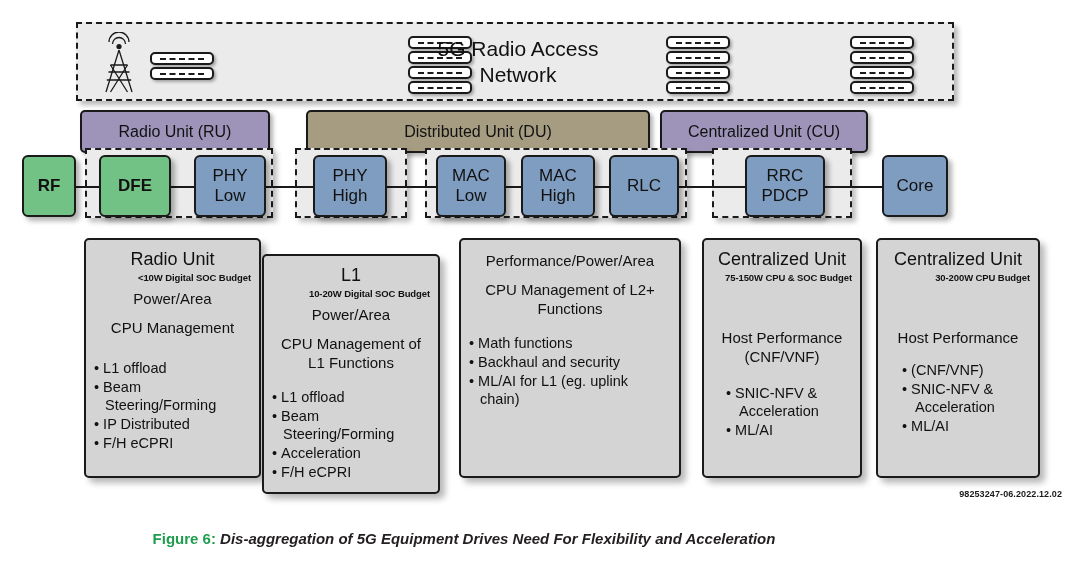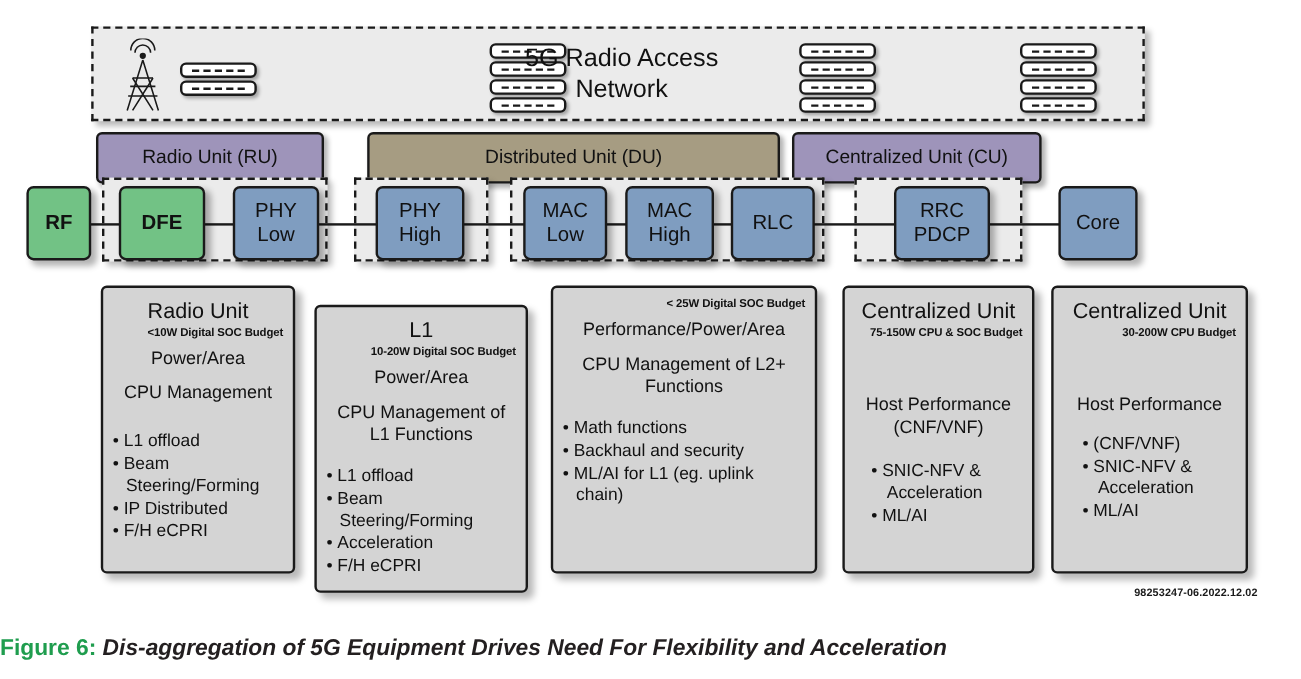--- a/index.html
+++ b/index.html
@@ -103,49 +103,49 @@
   .card{
     position:absolute;top:238px;height:240px;
     background:#d4d4d4;
     border:2px solid #1a1a1a;
     border-radius:5px;
     box-sizing:border-box;
     box-shadow:5px 5px 6px rgba(0,0,0,0.28);
     padding:6px 8px 0 8px;
     color:#111;
   }
-  .c1{left:84px;width:162px;}
+  .c1{left:84px;width:177px;}
   .c2{left:262px;width:178px;margin-top:16px;}
   .c3{left:459px;width:222px;}
   .c4{left:702px;width:160px;}
   .c5{left:876px;width:164px;}
 
   .card-title{text-align:center;font-size:18px;line-height:22px;margin-top:2px;}
   .card-budget{text-align:right;font-size:9.5px;line-height:13px;font-weight:bold;letter-spacing:-0.1px;margin-top:1px;}
   .card-sub{text-align:center;font-size:15px;line-height:19px;margin-top:5px;}
   .card-sub2{text-align:center;font-size:15px;line-height:19px;margin-top:10px;}
   .card-list{list-style:none;margin:0;padding:0;margin-top:16px;}
   .card-list li{
     font-size:14.5px;line-height:18px;
     padding-left:11px;text-indent:-11px;margin-bottom:1px;
   }
   .card-list li:before{content:"\2022\00a0";}
   .list-indent{margin-top:22px;}
   .list-center li{padding-left:13px;text-indent:-13px;}
 
   
   .doccode{
-    position:absolute;right:36px;top:489px;
+    position:absolute;right:22px;top:489px;
     font-size:9px;font-weight:bold;color:#1a1a1a;letter-spacing:0.1px;
   }
 
   
   .caption{
     position:absolute;left:0;top:530px;width:928px;
-    font-size:19px;font-weight:bold;
+    text-align:center;font-size:15px;font-weight:bold;
   }
   .cap-num{color:#1f9d4e;}
   .cap-text{color:#231f20;font-style:italic;}
 </style>
 </head>
 <body>
 
 <div class="canvas">
 
   <div class="ran-banner">
@@ -262,21 +262,20 @@
     <div class="card-sub2">CPU Management of L1 Functions</div>
     <ul class="card-list">
       <li>L1 offload</li>
       <li>Beam Steering/Forming</li>
       <li>Acceleration</li>
       <li>F/H eCPRI</li>
     </ul>
   </div>
 
   <div class="card c3">
-    <div class="card-budget">&lt; 25W Digital SOC Budget</div>
     <div class="card-sub">Performance/Power/Area</div>
     <div class="card-sub2">CPU Management of L2+ Functions</div>
     <ul class="card-list">
       <li>Math functions</li>
       <li>Backhaul and security</li>
       <li>ML/AI for L1 (eg. uplink chain)</li>
     </ul>
   </div>
 
   <div class="card c4">

